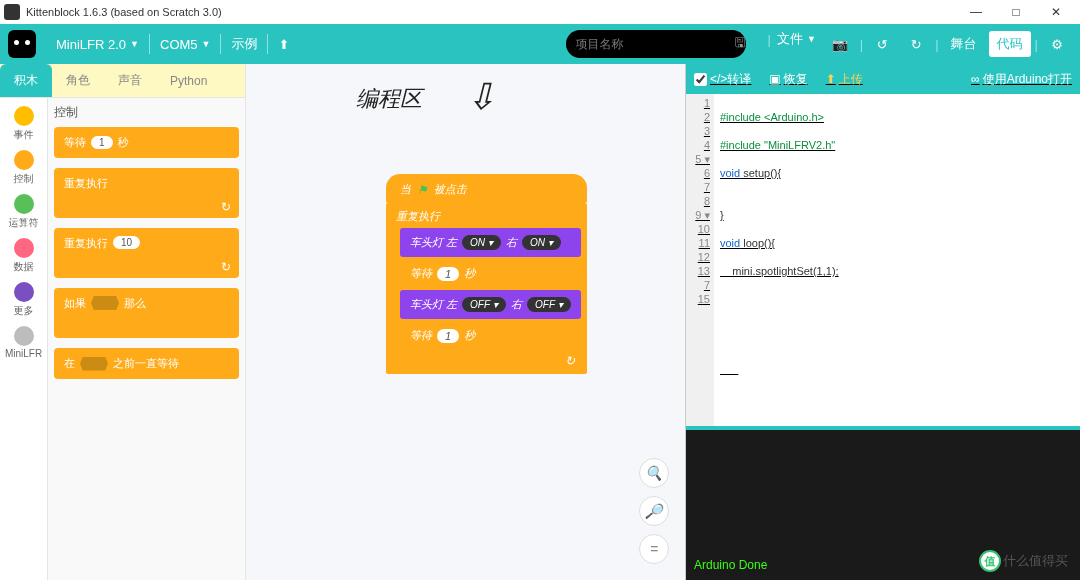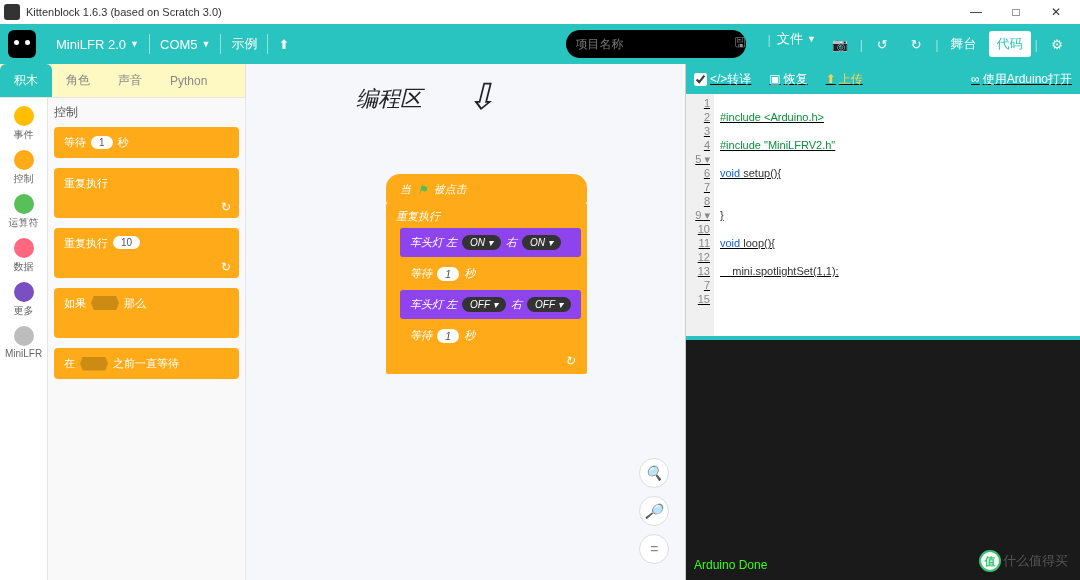--- a/index.html
+++ b/index.html
@@ -72,21 +72,21 @@
 .code-toolbar input[type=checkbox] { accent-color: #fff; }
 .code-toolbar .gold { color: #ffd24d; }
 
 .editor { flex: 1; display: flex; background: #fff; font-family: Consolas, monospace; font-size: 11px; overflow: hidden; min-height: 0; }
 .gutter { width: 28px; background: #f0f0f0; color: #888; text-align: right; padding: 2px 4px 0 0; line-height: 14px; }
 .code { flex: 1; padding: 2px 6px 0; line-height: 14px; white-space: pre; color: #333; }
 .code .mac { color: #0a8f3c; }
 .code .kw { color: #1260cc; }
 .code .str { color: #0a8f3c; }
 
-.console { height: 244px; background: #1a1a1a; color: #0f0; font-family: Consolas, monospace; font-size: 12px; padding: 6px; position: relative; border-top: 4px solid #29c4bf; }
+.console { height: 154px; background: #1a1a1a; color: #0f0; font-family: Consolas, monospace; font-size: 12px; padding: 6px; position: relative; border-top: 4px solid #29c4bf; }
 .console .msg { position: absolute; bottom: 8px; left: 8px; color: #39ff14; }
 
 .watermark { position: absolute; right: 12px; bottom: 8px; display: flex; align-items: center; gap: 2px; font-size: 13px; color: #555; }
 .watermark .c { width: 22px; height: 22px; border-radius: 50%; background: #fff; border: 2px solid #37c26e; display: flex; align-items: center; justify-content: center; font-size: 11px; color: #37c26e; font-weight: bold; }
 </style>
 </head>
 <body>
 
 <div class="titlebar">
   <div class="logo"></div>

